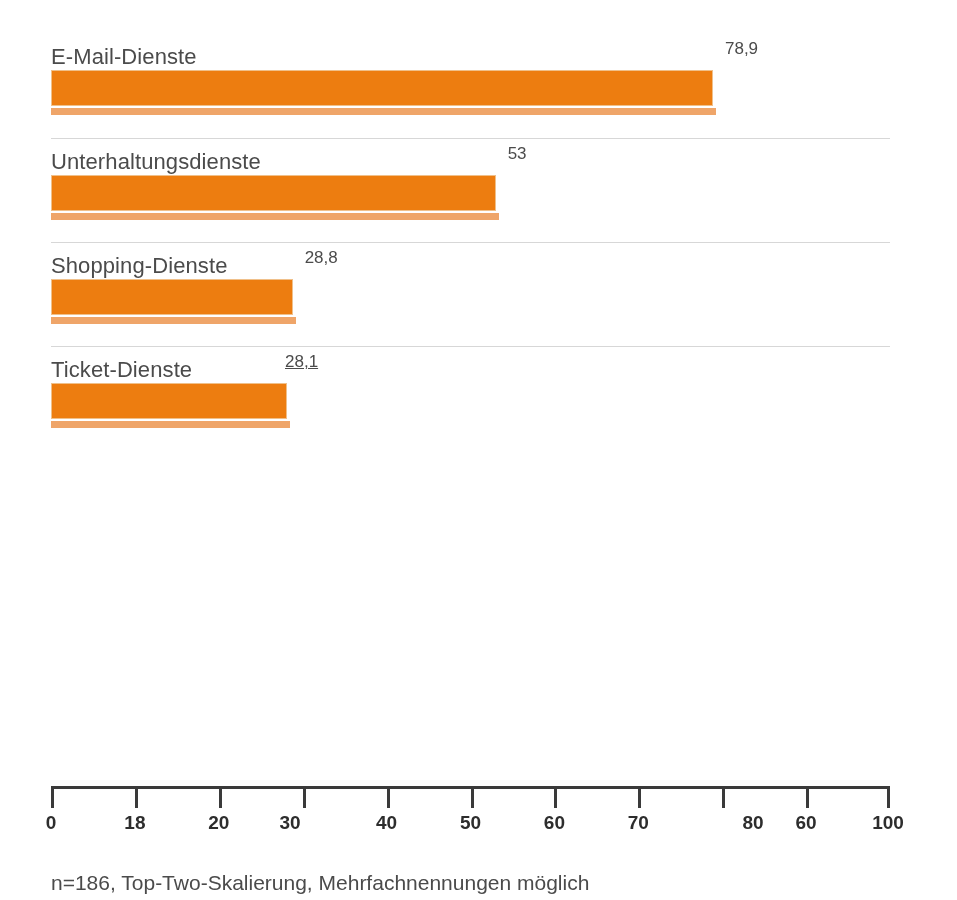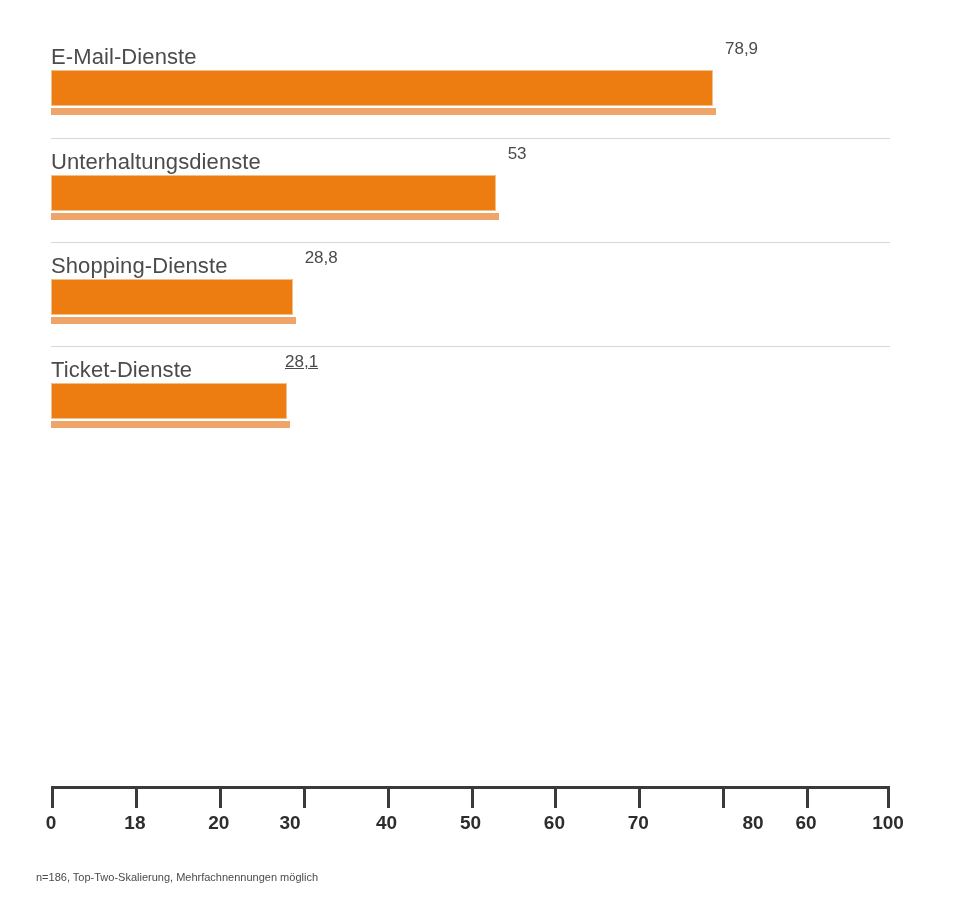--- a/index.html
+++ b/index.html
@@ -106,23 +106,23 @@
     font-size: 19px;
     font-weight: bold;
     color: #2d2d2d;
     transform: translateX(-50%);
     white-space: nowrap;
   }
 
   
   #footnote {
     position: absolute;
-    left: 36px;
+    left: 51px;
     top: 871px;
-    font-size: 11px;
+    font-size: 21px;
     color: #4b4b4b;
     white-space: nowrap;
   }
 </style>
 </head>
 <body>
 
 <div id="chart-page">
 
   <div id="bars-area">

